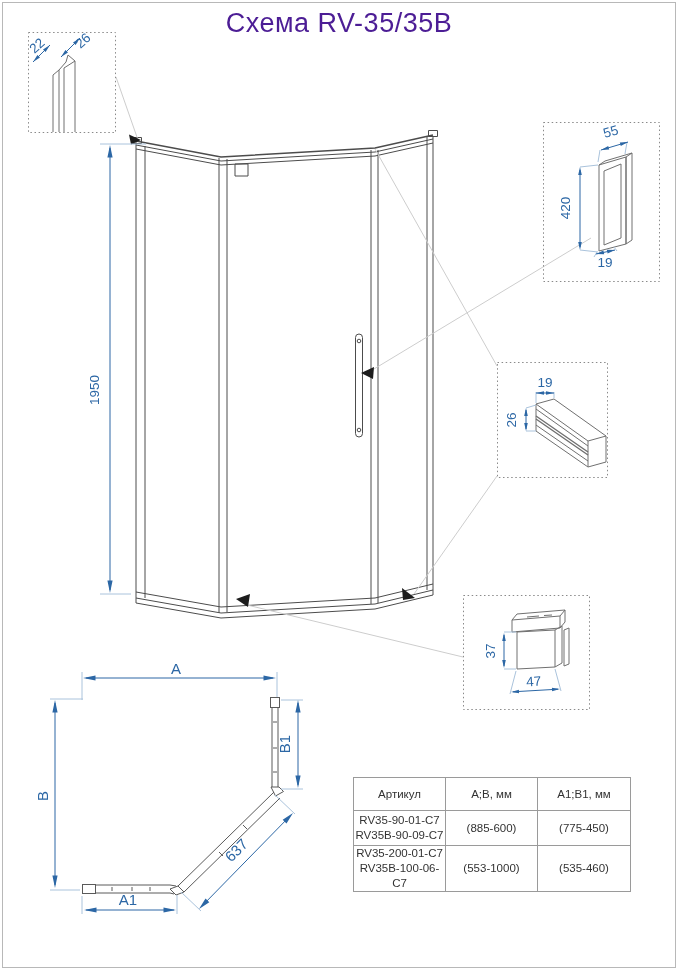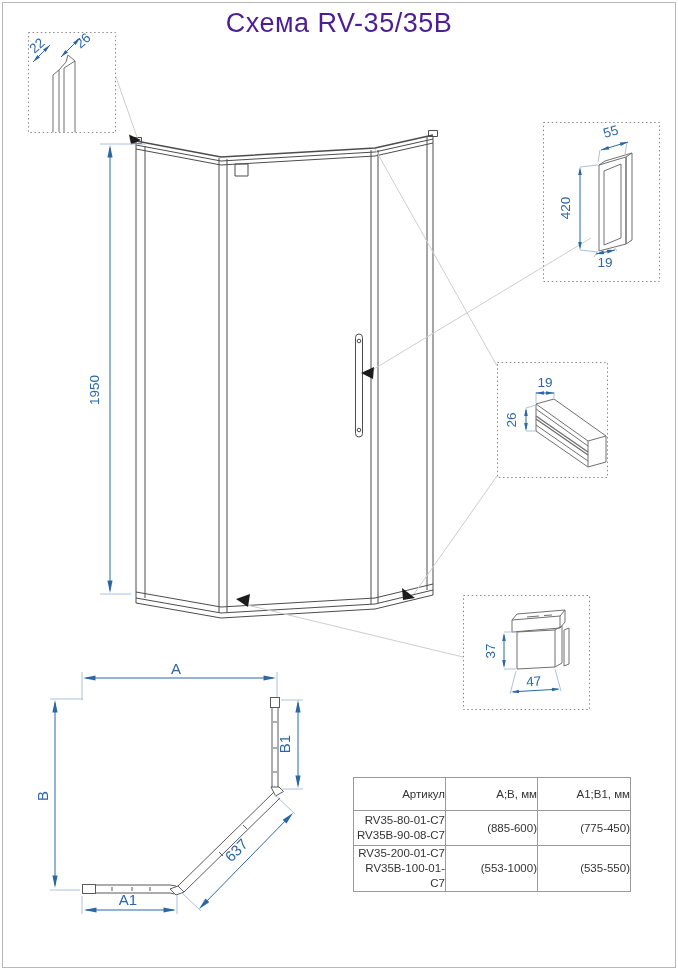--- a/index.html
+++ b/index.html
@@ -14,21 +14,21 @@
   }
   svg{position:absolute;left:0;top:0;}
   svg text{font-family:"Liberation Sans", sans-serif;fill:#2c67a5;}
   .dim-t{font-size:13.5px;text-anchor:middle;}
   .dim-big{font-size:15px;text-anchor:middle;}
   .spec-table{
     position:absolute;left:353px;top:777px;width:277px;border-collapse:collapse;
     font-size:11.5px;color:#333;table-layout:fixed;
   }
   .spec-table th,.spec-table td{
-    border:1px solid #9a9a9a;text-align:right;vertical-align:middle;
+    border:1px solid #9a9a9a;text-align:center;vertical-align:middle;
     font-weight:400;padding:0;line-height:1.3;
   }
   .spec-table th{height:32px;}
   .spec-table td{height:34px;}
   .col-article{width:92px;}
   .col-ab{width:92px;}
   .col-a1b1{width:93px;}
 </style>
 </head>
 <body>
@@ -223,29 +223,29 @@
     <thead>
       <tr>
         <th>Артикул</th>
         <th>А;В, мм</th>
         <th>А1;В1, мм</th>
       </tr>
     </thead>
     <tbody>
       <tr>
         <td>
-          <div>RV35-80-01-C7</div>
-          <div>RV35B-90-08-C7</div>
+          <div>RV35-90-01-C7</div>
+          <div>RV35B-90-09-C7</div>
         </td>
         <td>(885-600)</td>
         <td>(775-450)</td>
       </tr>
       <tr>
         <td>
           <div>RV35-200-01-C7</div>
-          <div>RV35B-100-01-C7</div>
+          <div>RV35B-100-06-C7</div>
         </td>
         <td>(553-1000)</td>
-        <td>(535-550)</td>
+        <td>(535-460)</td>
       </tr>
     </tbody>
   </table>
 </div>
 
 </body></html>

